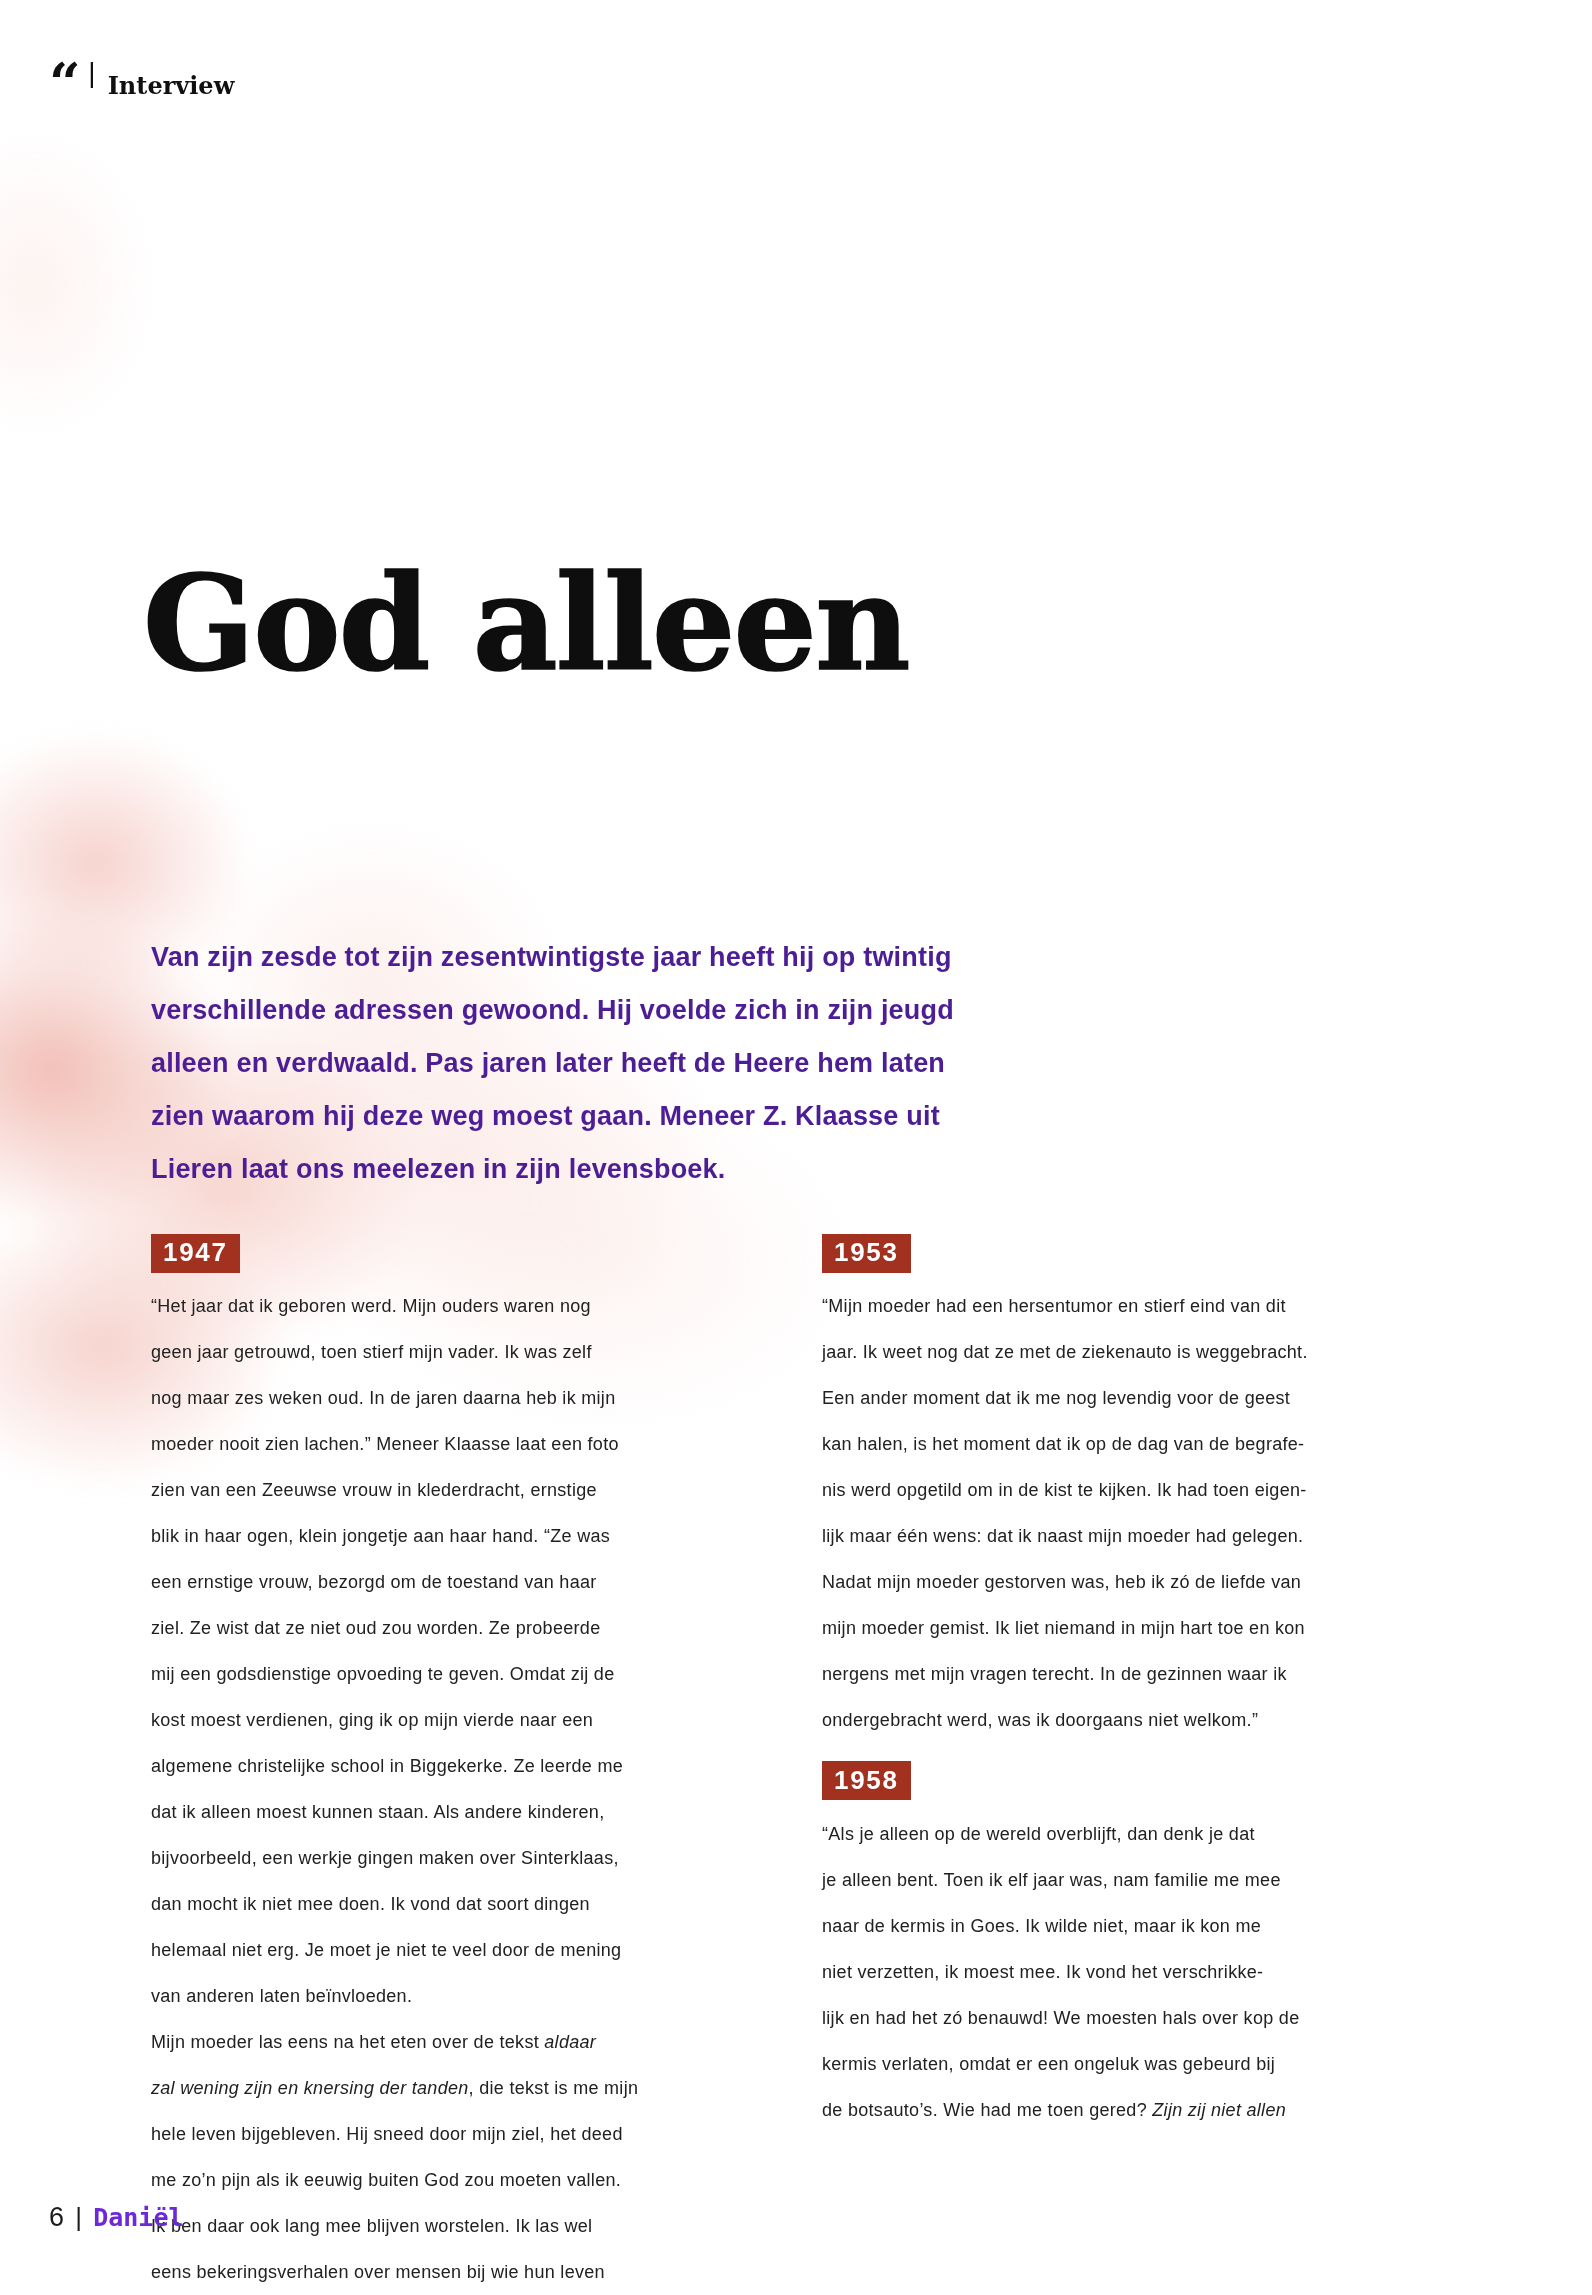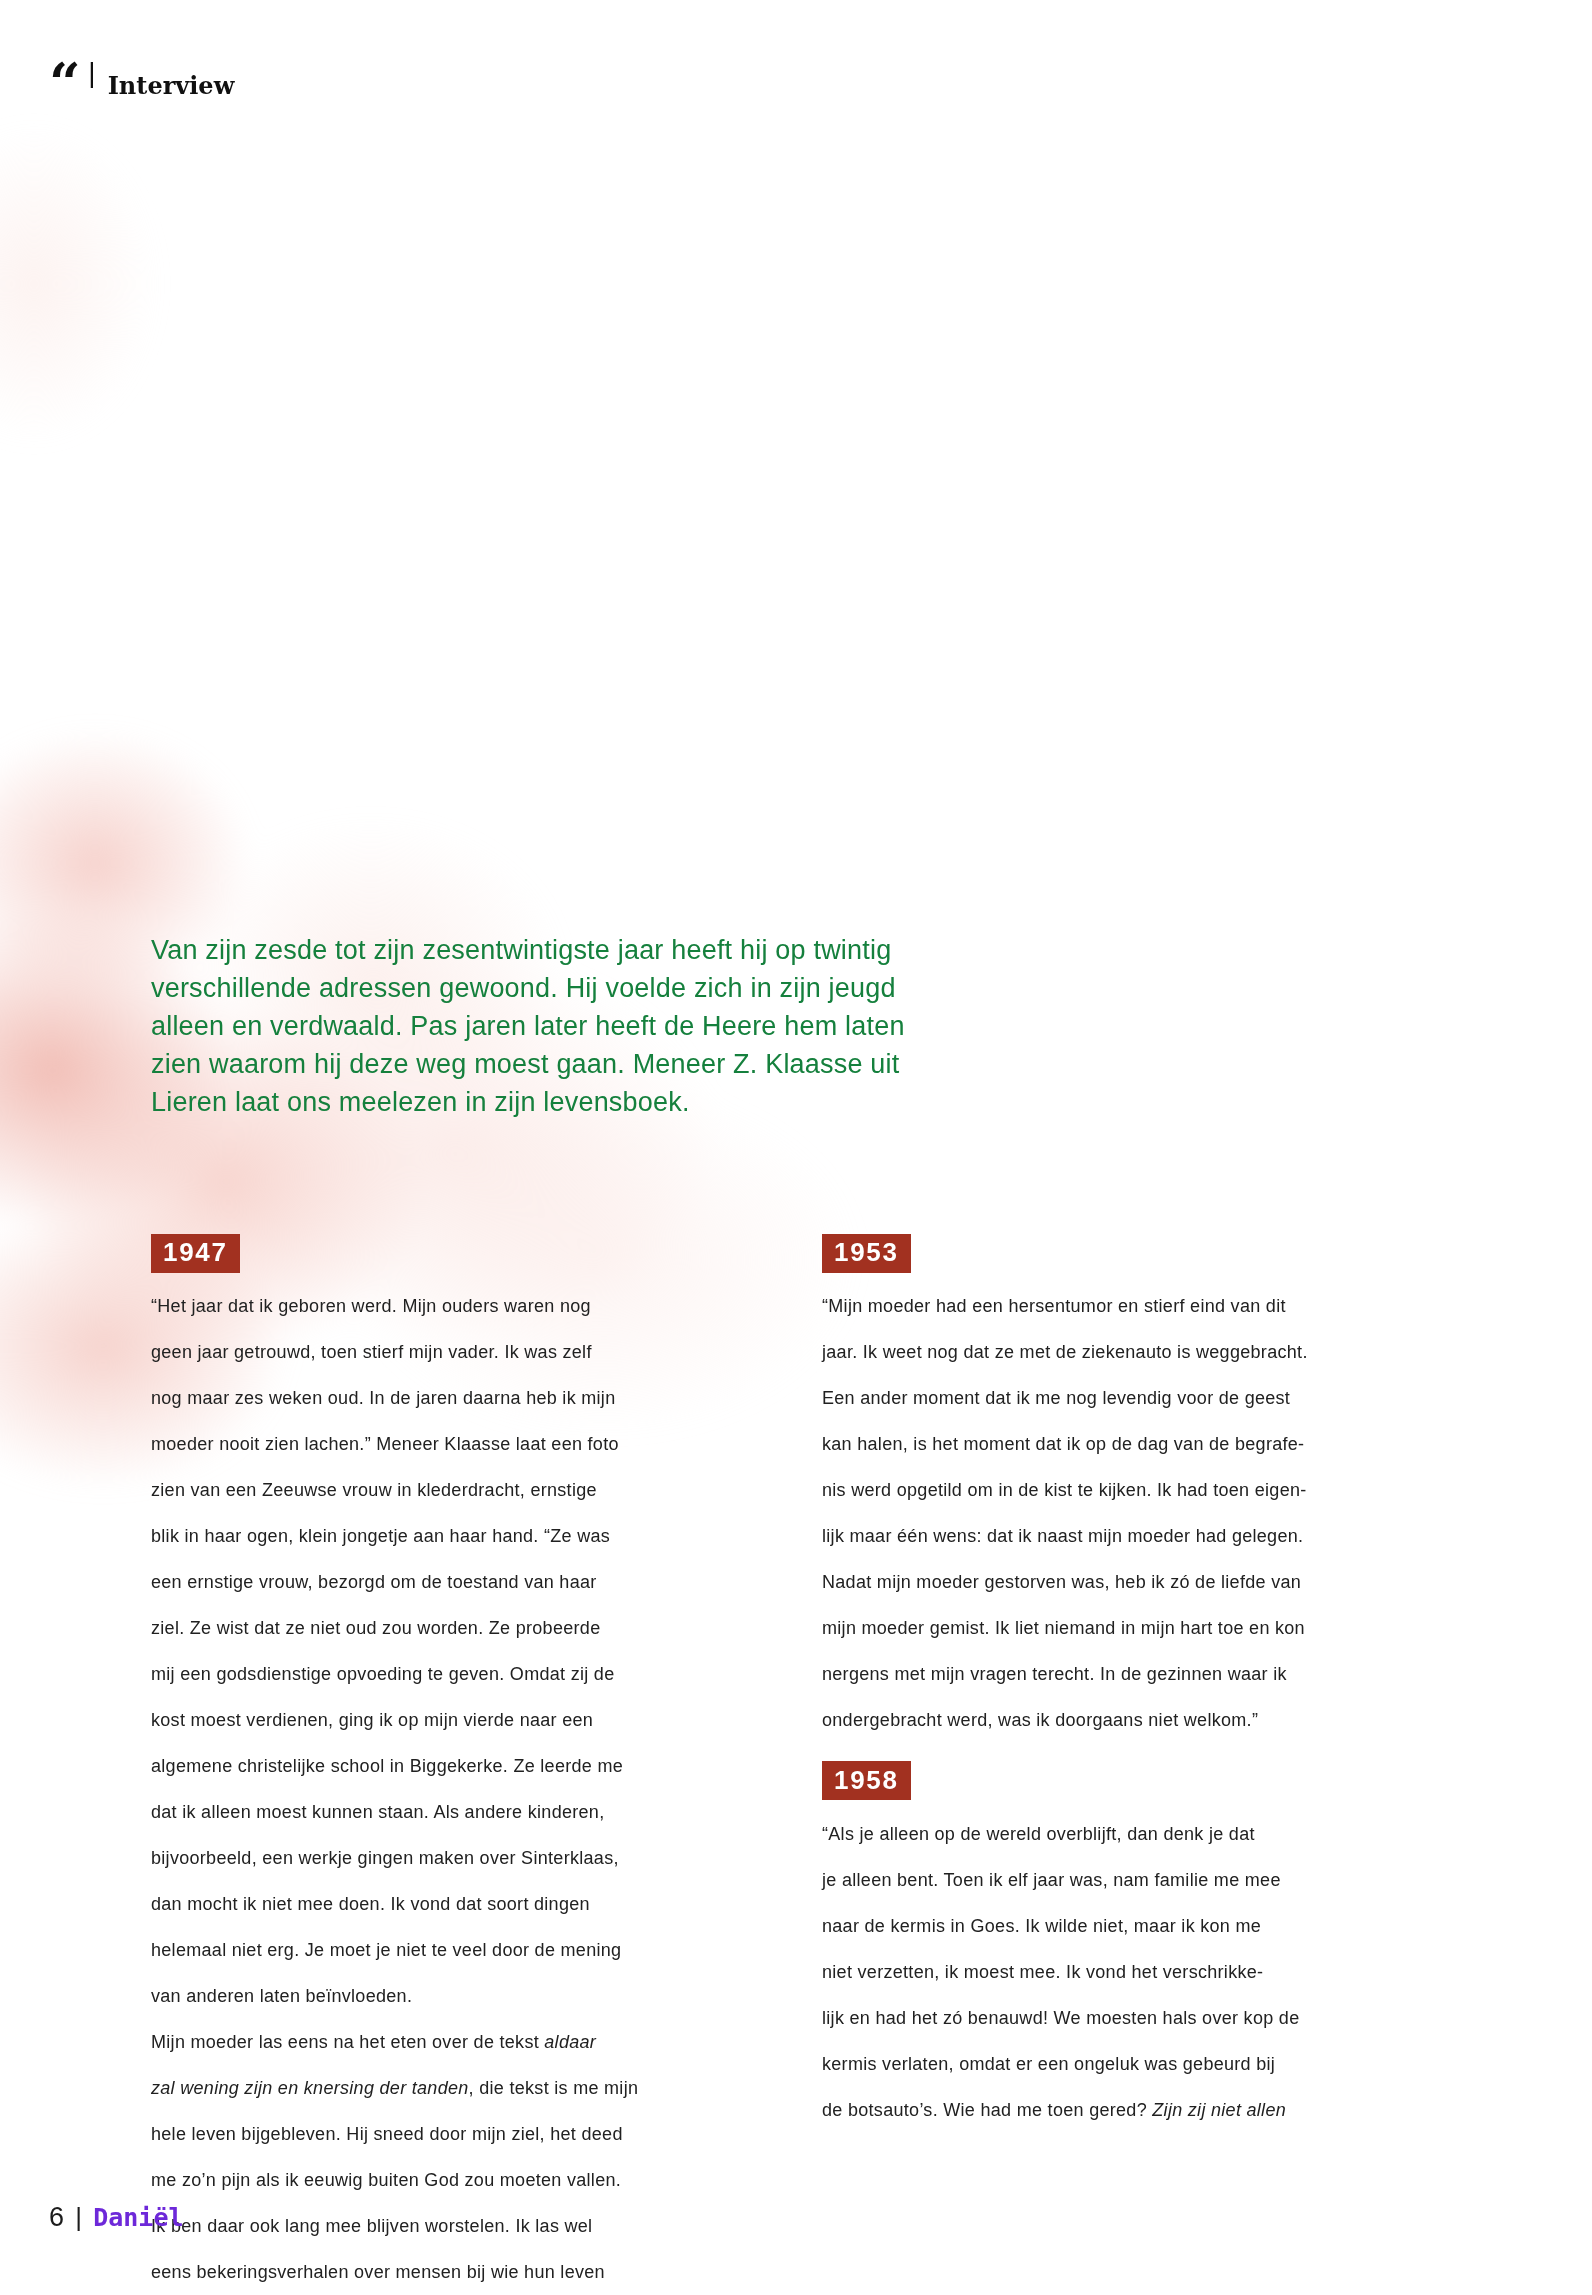--- a/index.html
+++ b/index.html
@@ -58,22 +58,22 @@
   .title-2 {
     position: absolute; left: 147px; top: 652px;
     font-family: "DejaVu Sans Mono", monospace; font-weight: 700;
     font-size: 121px; line-height: 1; letter-spacing: 21px;
     color: #0e0e0e; white-space: pre;
   }
 
   
   .intro {
     position: absolute; left: 151px; top: 904px;
-    font-weight: 400; font-size: 27px; line-height: 38px;
-    color: #15803d; white-space: pre; letter-spacing: 0.2px;
+    font-weight: 700; font-size: 27px; line-height: 53px;
+    color: #4c1d95; white-space: pre; letter-spacing: 0.2px;
   }
 
   
   .columns {
     position: absolute; left: 151px; top: 1234px;
     display: grid; grid-template-columns: 671px 759px;
   }
   .year-tag {
     display: inline-block;
     background: var(--accent_red, #a23120);
@@ -118,20 +118,21 @@
 <div class="page">
 
   <div class="wash"></div>
 
   <div class="header">
     <span class="quote-mark">“</span>
     <span class="sep">|</span>
     <span class="section-label">Interview</span>
   </div>
 
+  <h1 class="title-1">God alleen</h1>
 
   <p class="intro">Van zijn zesde tot zijn zesentwintigste jaar heeft hij op twintig
 verschillende adressen gewoond. Hij voelde zich in zijn jeugd
 alleen en verdwaald. Pas jaren later heeft de Heere hem laten
 zien waarom hij deze weg moest gaan. Meneer Z. Klaasse uit
 Lieren laat ons meelezen in zijn levensboek.</p>
 
   <div class="columns">
 
     <div class="col col-left">

